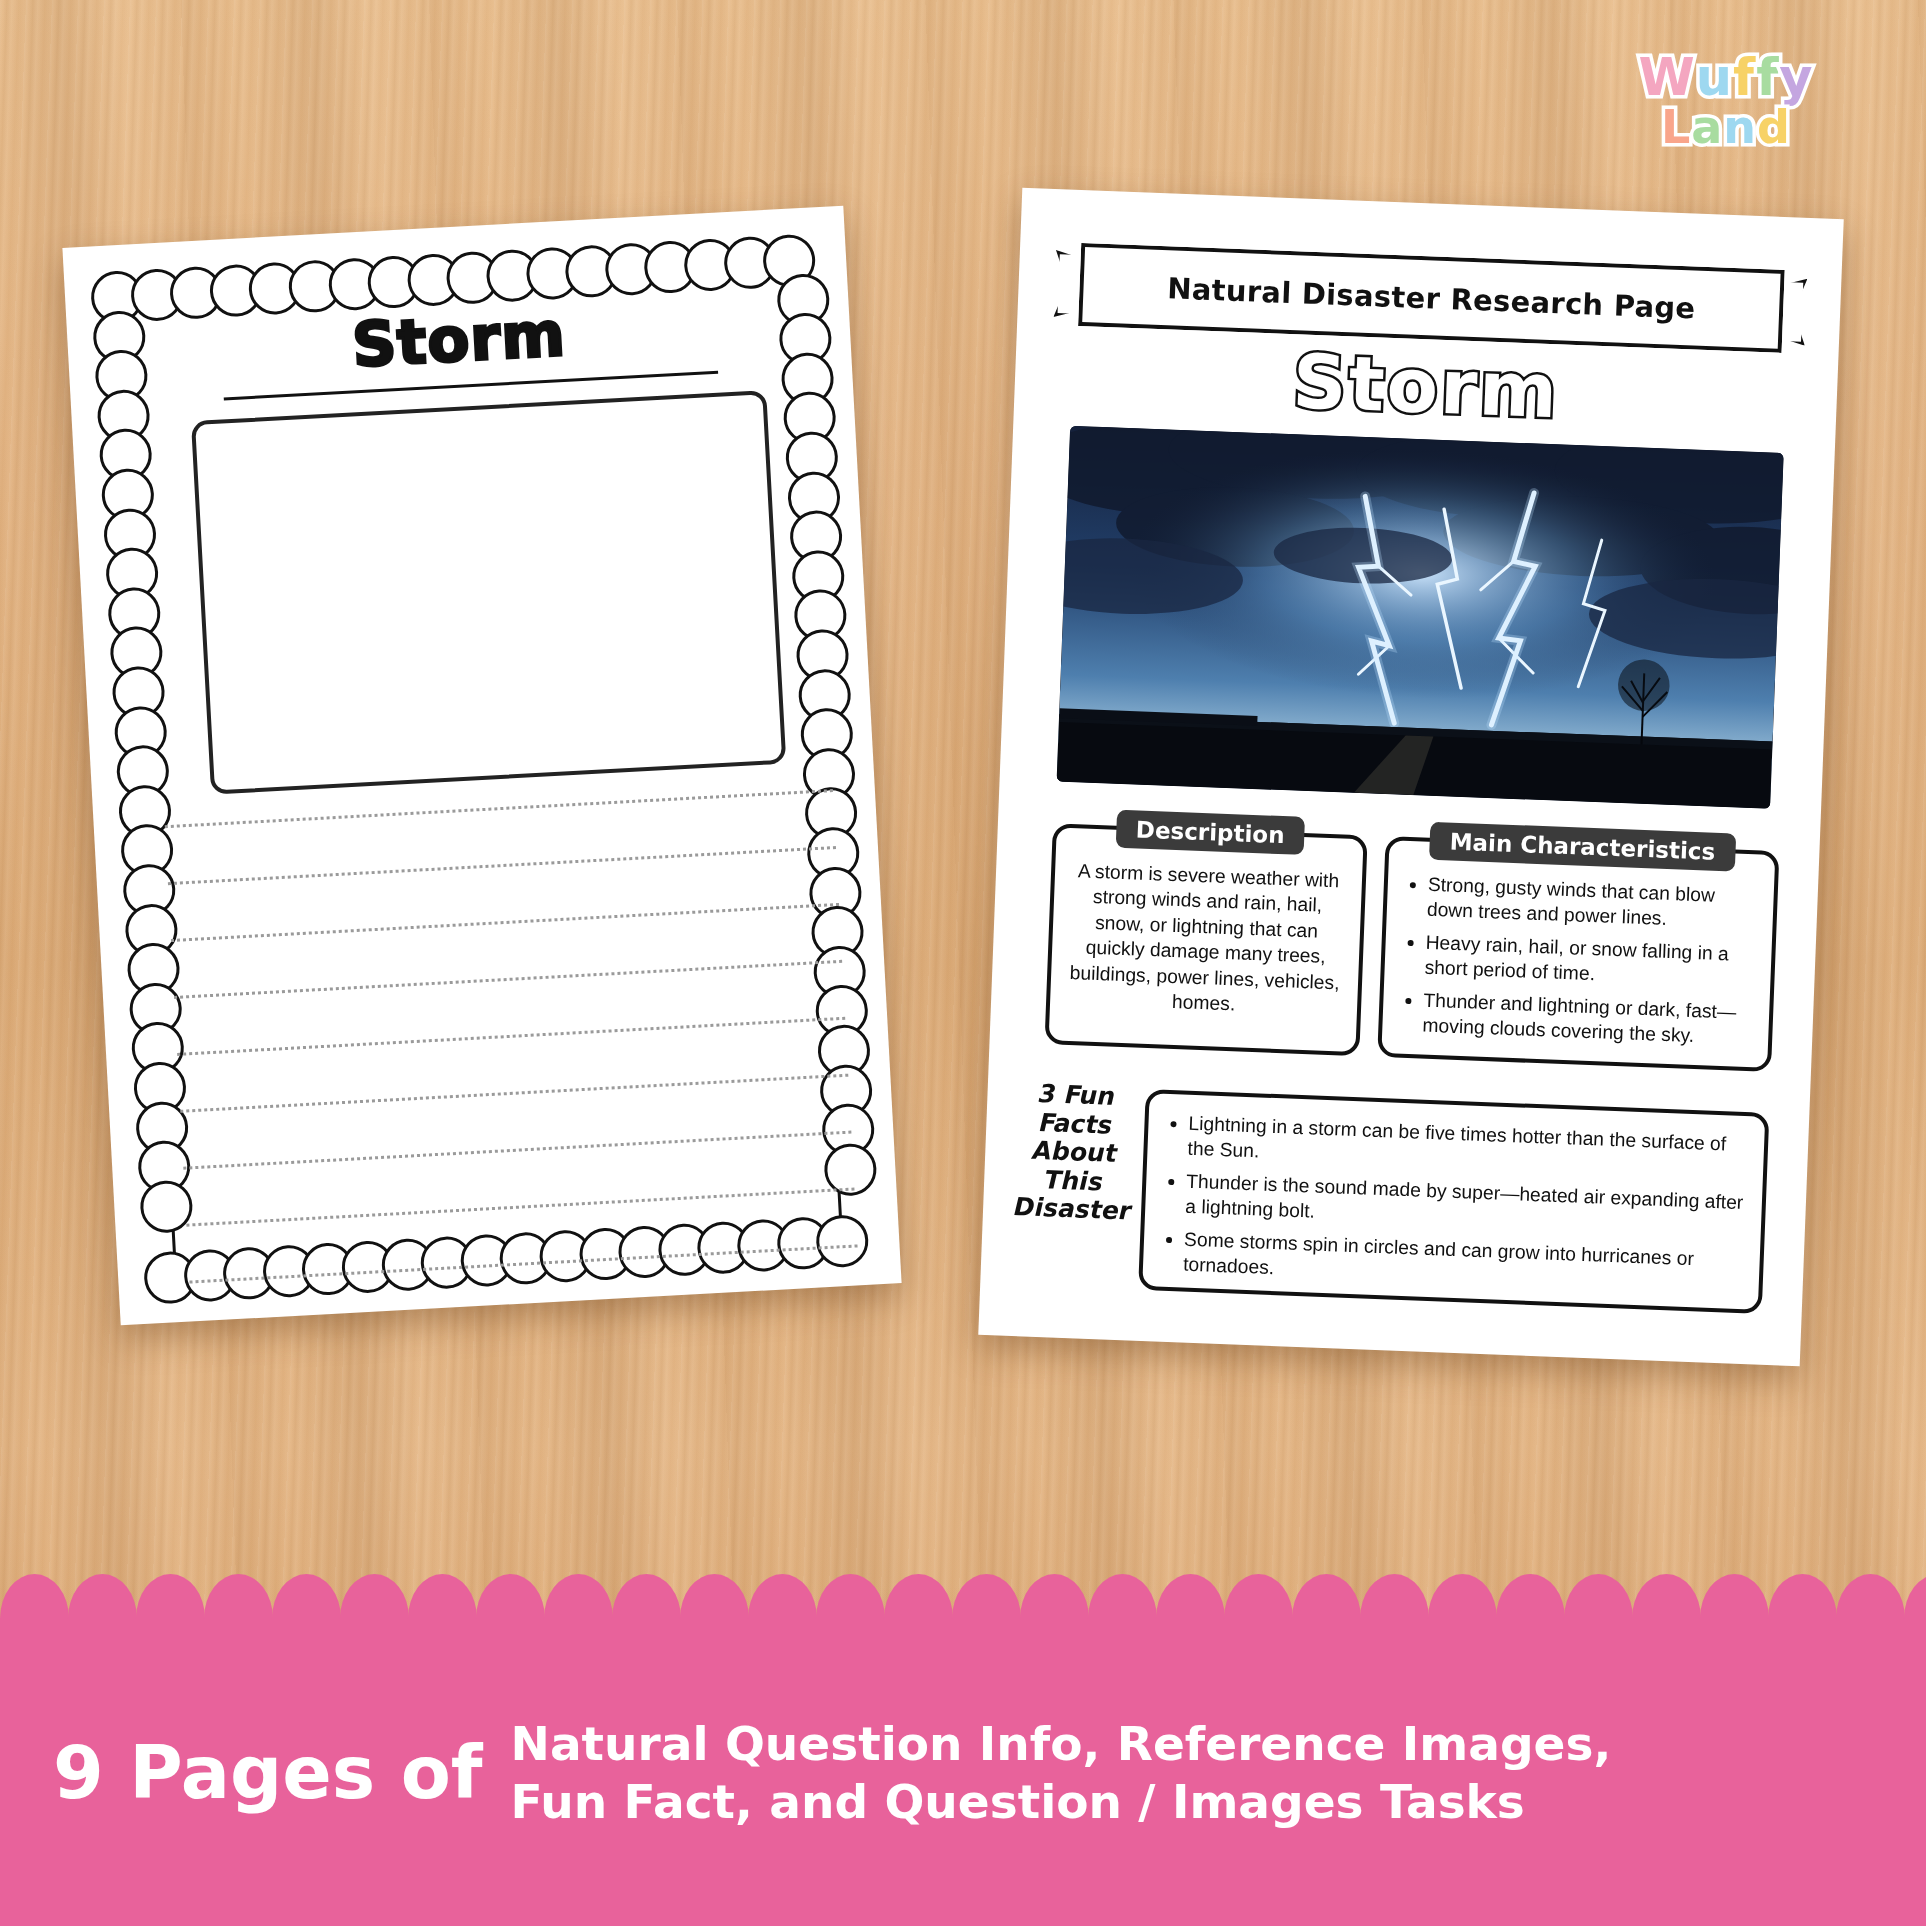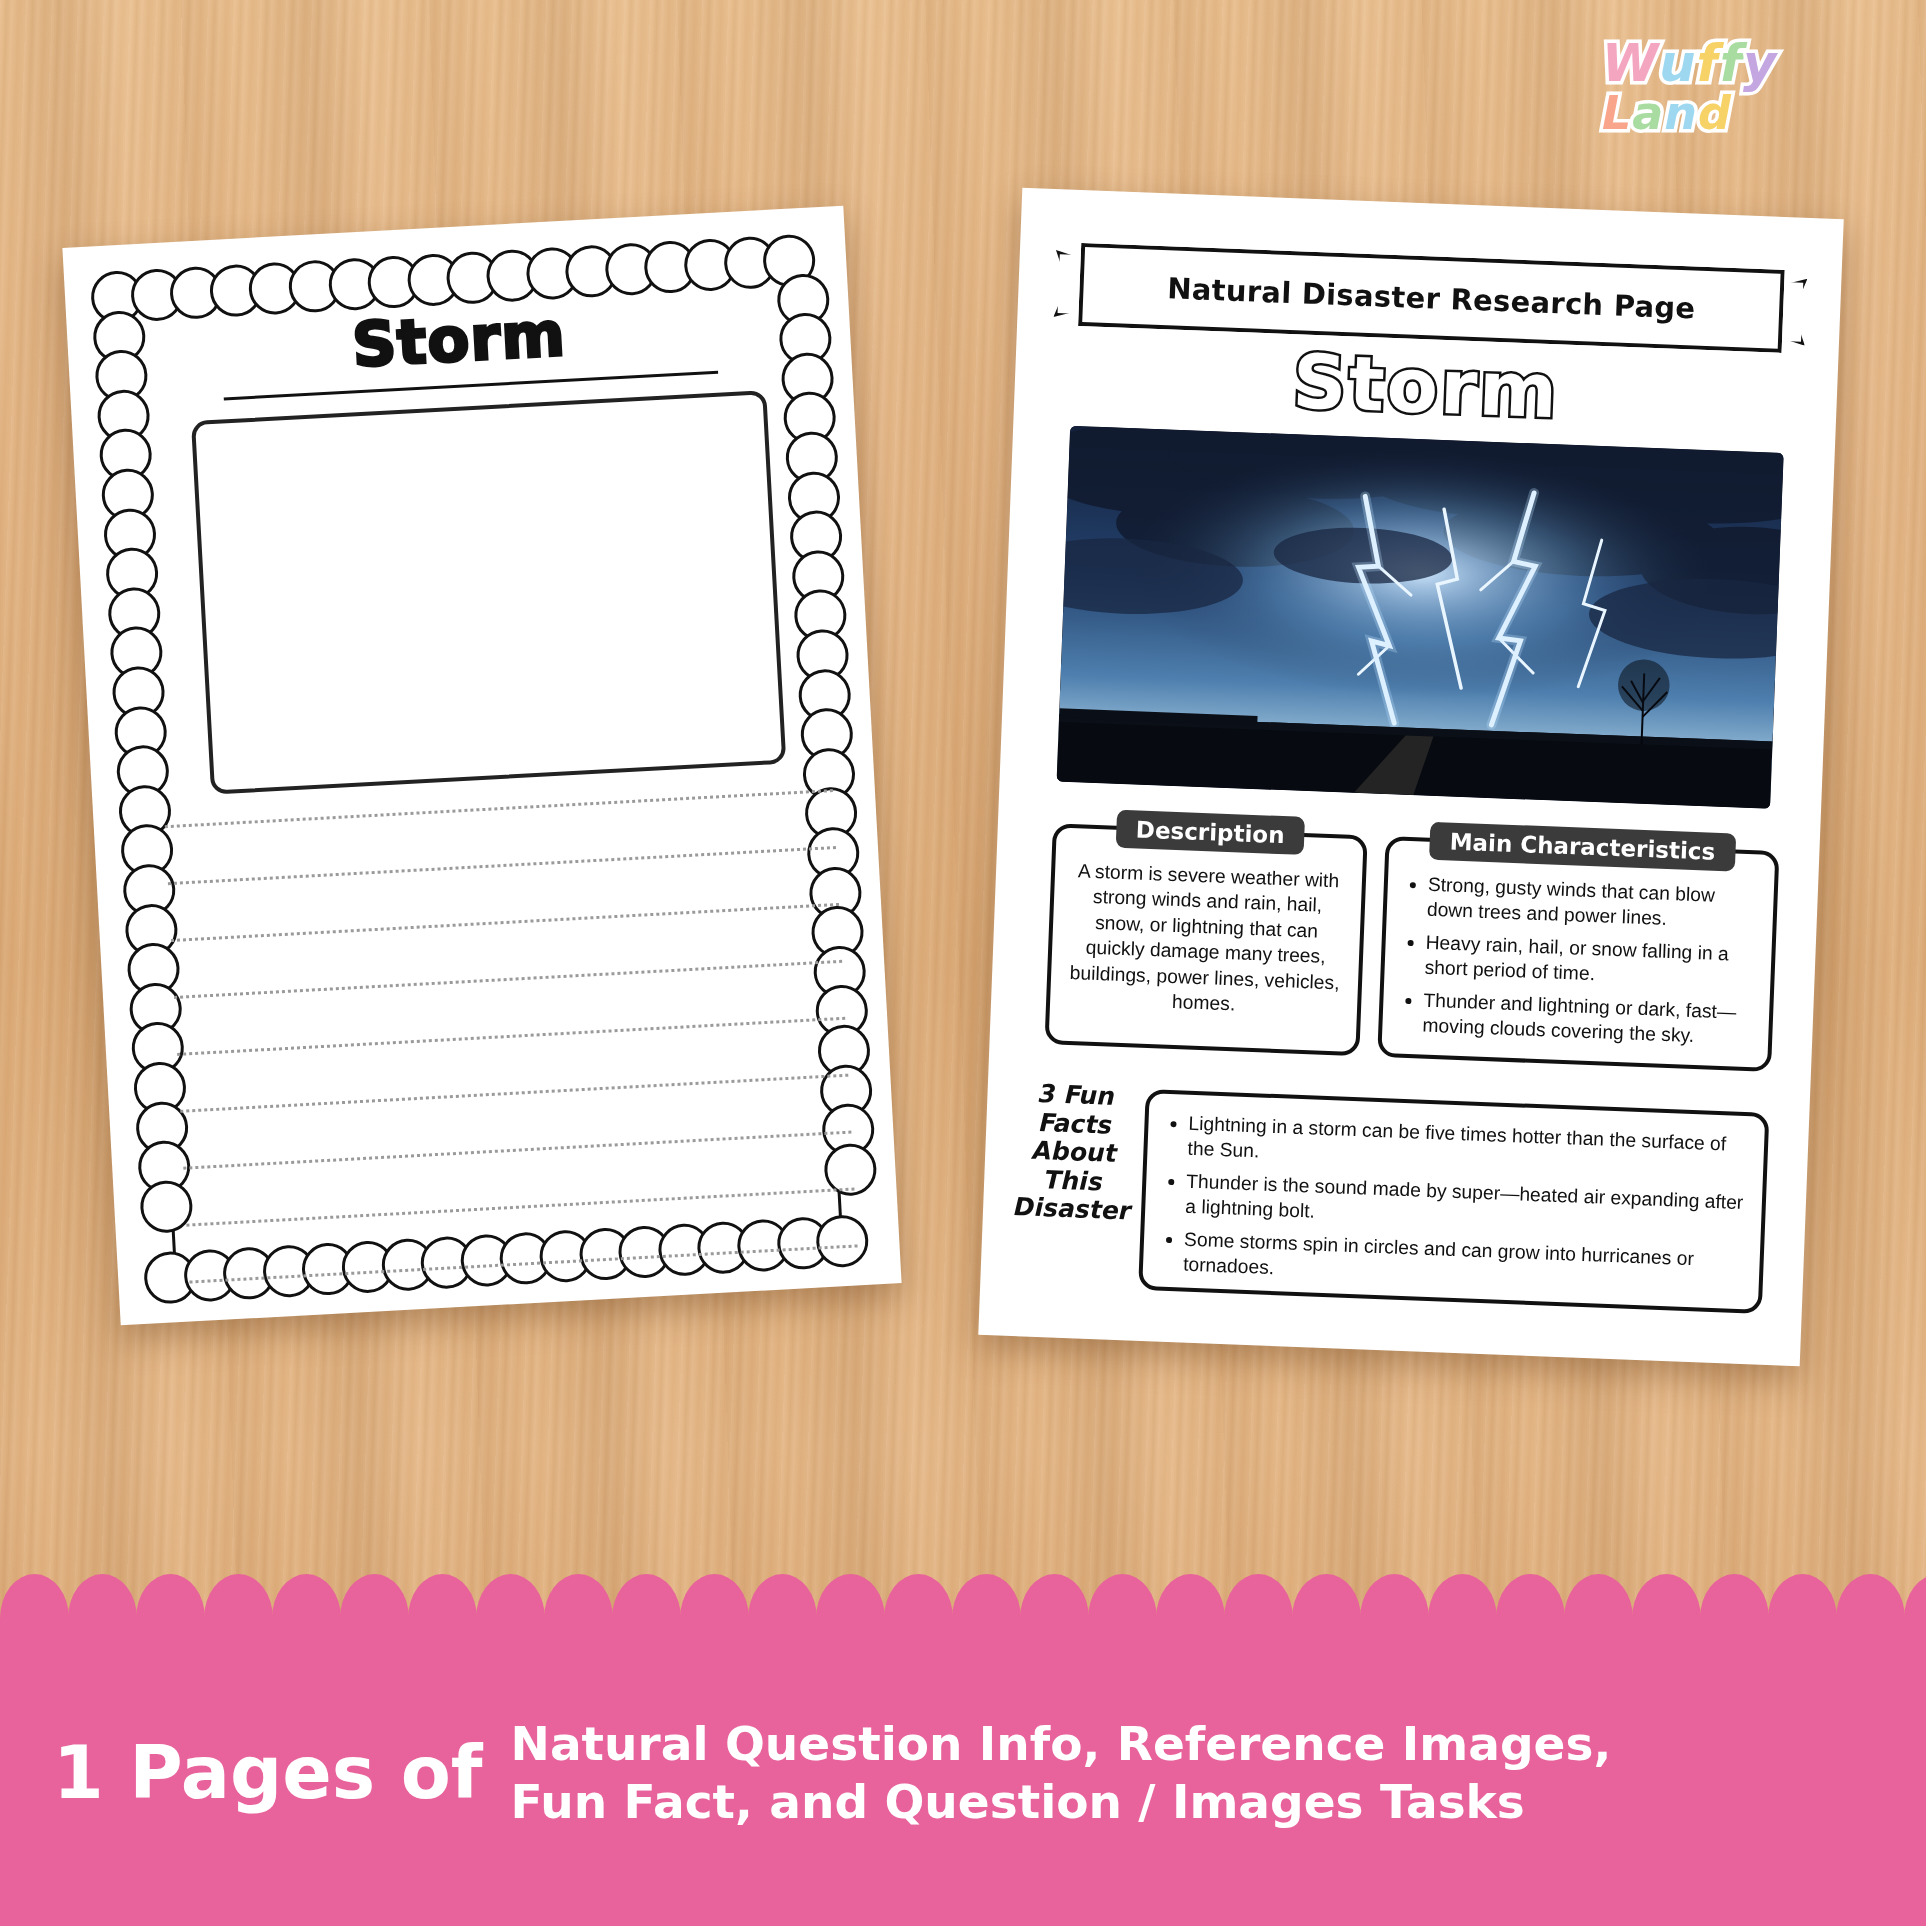--- a/index.html
+++ b/index.html
@@ -32,22 +32,22 @@
   .wood::after{
     content:"";position:absolute;inset:0;
     background:
       radial-gradient(ellipse 416px 119px at 22% 62%, rgba(168,105,45,0.18), transparent 70%),
       radial-gradient(ellipse 515px 139px at 78% 20%, rgba(168,105,45,0.13), transparent 70%),
       radial-gradient(ellipse 594px 158px at 50% 88%, rgba(168,105,45,0.12), transparent 70%);
   }
 
   
   .logo{
-    position:absolute;right:77px;top:38px;width:248px;height:149px;
-    text-align:left;z-index:30;font-style:italic;
+    position:absolute;right:77px;top:52px;width:248px;height:149px;
+    text-align:center;z-index:30;
   }
   .logo .l1,.logo .l2{
     font-family:"DejaVu Sans", sans-serif;
     font-weight:bold;font-size:51px;letter-spacing:1px;line-height:1.02;
     -webkit-text-stroke:7px #ffffff;paint-order:stroke fill;
   }
   .logo .l2{font-size:46px;}
   .logo span{display:inline-block;}
   .c1{color:#f4a6c0;} .c2{color:#9ed8f0;} .c3{color:#f7d267;}
   .c4{color:#a8dca0;} .c5{color:#c4a6e0;} .c6{color:#f9a58b;}
@@ -416,20 +416,20 @@
       <i></i>
       <i></i>
       <i></i>
       <i></i>
       <i></i>
       <i></i>
       <i></i>
       <i></i>
     </div>
   <div class="banner-inner">
-    <div class="banner-left">1 Pages of</div>
+    <div class="banner-left">9 Pages of</div>
     <div class="banner-right">
       <div>Natural Question Info, Reference Images,</div>
       <div>Fun Fact, and Question / Images Tasks</div>
     </div>
   </div>
 </div>
 
 
 </body></html>

